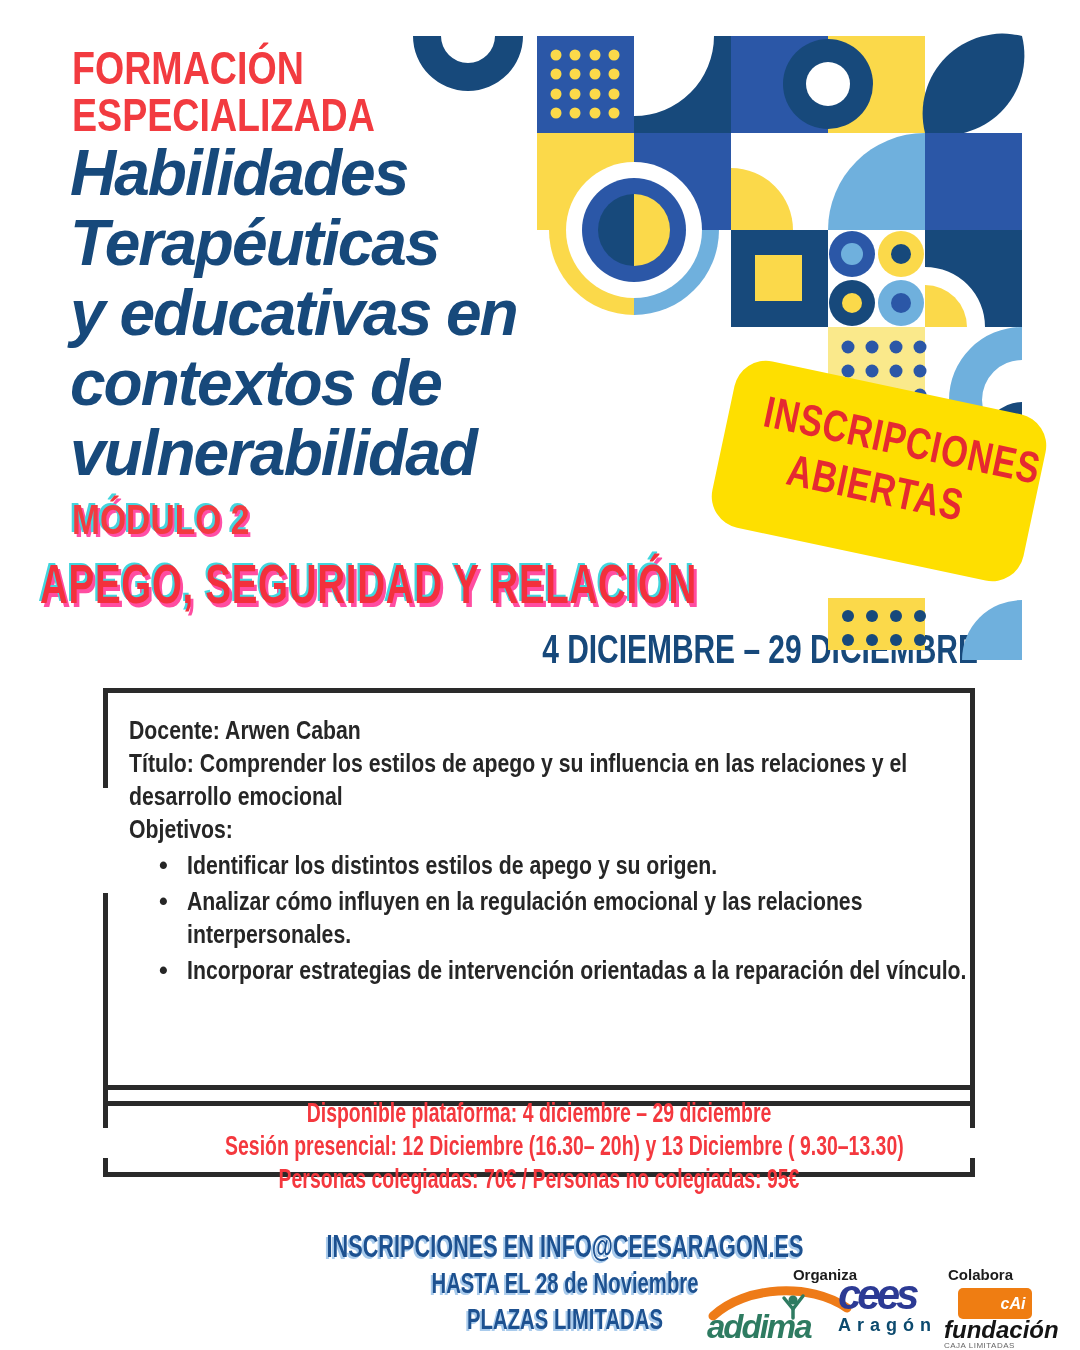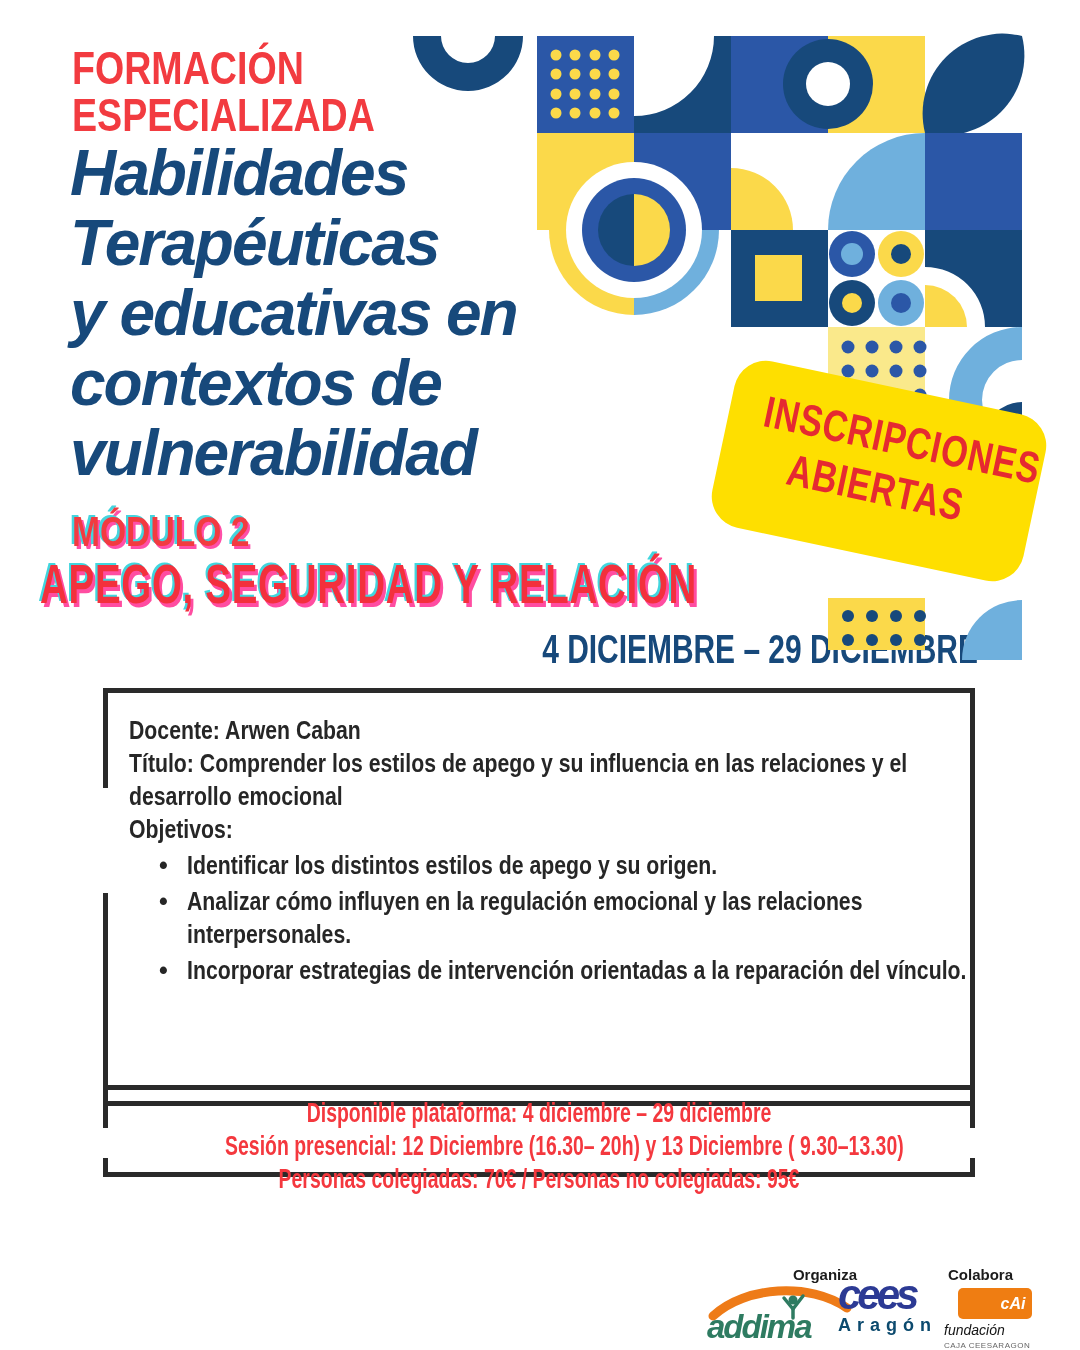--- a/index.html
+++ b/index.html
@@ -8,21 +8,21 @@
   }
   html,body{margin:0;padding:0;}
   body{font-family:"Liberation Sans",sans-serif;}
   .poster{position:relative;width:1080px;height:1350px;background:#ffffff;overflow:hidden;}
   .abs{position:absolute;}
   .cond{display:inline-block;white-space:nowrap;transform-origin:left top;}
   .kicker{left:72px;top:44px;color:var(--red);font-weight:800;font-size:47px;line-height:47px;}
   .kicker .cond{transform:scaleX(.8);}
   .title{left:70px;top:138px;color:var(--navy);font-weight:bold;font-style:italic;
          font-size:64px;line-height:70px;letter-spacing:-2px;}
-  .module{left:72px;top:508px;color:var(--red);font-weight:800;font-size:42px;
+  .module{left:72px;top:496px;color:var(--red);font-weight:800;font-size:42px;
           text-shadow:-3px -2px 0 #45d5de,3px 3px 0 #ff4fa8;}
   .module .cond{transform:scaleX(.8);}
   .apego{left:40px;top:552px;color:#f3303c;font-weight:800;font-size:55px;letter-spacing:1px;
          text-shadow:-3px -2px 0 #41d6de,4px 4px 0 #ff4da1;}
   .apego .cond{transform:scaleX(.7);}
   .daterange{left:0;top:626px;width:978px;text-align:right;color:var(--navy);
              font-weight:800;font-size:41px;}
   .daterange .cond{transform:scaleX(.73);transform-origin:right top;}
   .boxwrap{left:103px;top:688px;width:872px;height:418px;}
   .box2wrap{left:103px;top:1085px;width:872px;height:92px;}
@@ -45,21 +45,21 @@
          color:var(--badge-red);font-weight:800;padding-top:24px;box-sizing:border-box;}
   .badge .cl{display:block;white-space:nowrap;transform:scaleX(.78);transform-origin:center top;
              font-size:44px;line-height:52px;letter-spacing:1px;}
   .lbl{font-size:15px;font-weight:700;color:#1b1b1b;text-align:center;}
   .cees-word{font-size:42px;line-height:38px;font-weight:bold;font-style:italic;
              color:#2c3a94;letter-spacing:-4px;}
   .cees-sub{font-size:18px;font-weight:bold;color:#0c4a6e;letter-spacing:6px;margin-top:1px;}
   .cai-box{width:38px;height:31px;background:#ef7d12;border-radius:5px;color:#fff;
            font-weight:bold;font-style:italic;font-size:16px;text-align:center;
            line-height:31px;margin-left:14px;padding-left:36px;}
-  .cai-fund{font-size:14px;font-style:italic;font-weight:400;color:#141414;line-height:22px;}
+  .cai-fund{font-size:24px;font-style:italic;font-weight:700;color:#141414;line-height:22px;}
   .cai-caja{font-size:8px;color:#666;letter-spacing:.5px;}
   svg{display:block;}
 </style>
 </head>
 <body>
 
 <div class="poster">
 
   <svg class="abs" style="left:0;top:0;z-index:1" width="1080" height="680" viewBox="0 0 1080 680">
 
@@ -231,20 +231,25 @@
     <div class="edge" style="left:0;top:73px;bottom:0;width:5px"></div>
     <div class="edge" style="right:0;top:0;width:5px;height:43px"></div>
     <div class="edge" style="right:0;top:73px;bottom:0;width:5px"></div>
     <div class="box2-content">
       <span class="cl">Disponible plataforma: 4 diciembre – 29 diciembre</span>
       <span class="cl">Sesión presencial: 12 Diciembre (16.30– 20h) y 13 Diciembre ( 9.30–13.30)</span>
       <span class="cl">Personas colegiadas: 70€ / Personas no colegiadas: 95€</span>
     </div>
   </div>
 
+  <div class="abs footer">
+    <span class="cl f1">INSCRIPCIONES EN INFO@CEESARAGON.ES</span>
+    <span class="cl f2">HASTA EL 28 de Noviembre</span>
+    <span class="cl f2">PLAZAS LIMITADAS</span>
+  </div>
 
   <div class="abs lbl" style="left:770px;top:1266px;width:110px">Organiza</div>
 
   <div class="abs" style="left:705px;top:1282px">
     <svg width="150" height="62" viewBox="0 0 150 62">
       <path d="M8,34 C40,4 105,0 142,26" fill="none" stroke="#ee7b18" stroke-width="9" stroke-linecap="round"></path>
       <g stroke="#2e7b61" stroke-width="3.5" stroke-linecap="round" fill="none">
         <circle cx="88" cy="18" r="4.5" fill="#2e7b61" stroke="none"></circle>
         <path d="M79,16 L88,27 L98,14"></path>
         <path d="M88,26 L88,36"></path>
@@ -256,16 +261,16 @@
   <div class="abs" style="left:838px;top:1276px;width:110px">
     <div class="cees-word">cees</div>
     <div class="cees-sub">Aragón</div>
   </div>
 
   <div class="abs lbl" style="left:938px;top:1266px;width:85px">Colabora</div>
 
   <div class="abs" style="left:944px;top:1288px;width:90px">
     <div class="cai-box">cAi</div>
     <div class="cai-fund">fundación</div>
-    <div class="cai-caja"><span>CAJA CEESARAGON</span></div>
+    <div class="cai-caja"><span>CAJA LIMITADAS</span></div>
   </div>
 
 </div>
 
 </body></html>

